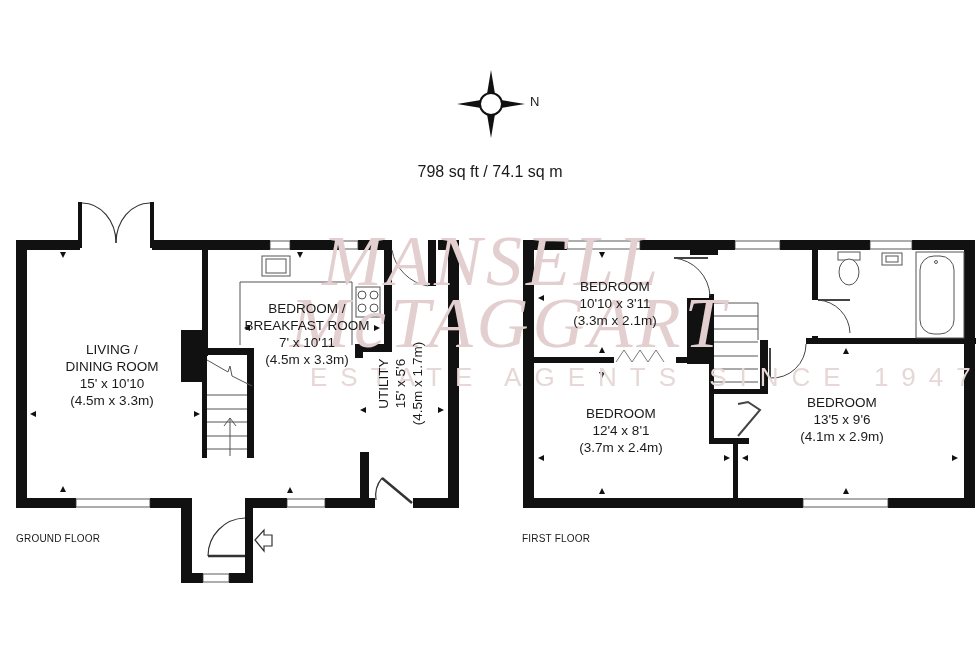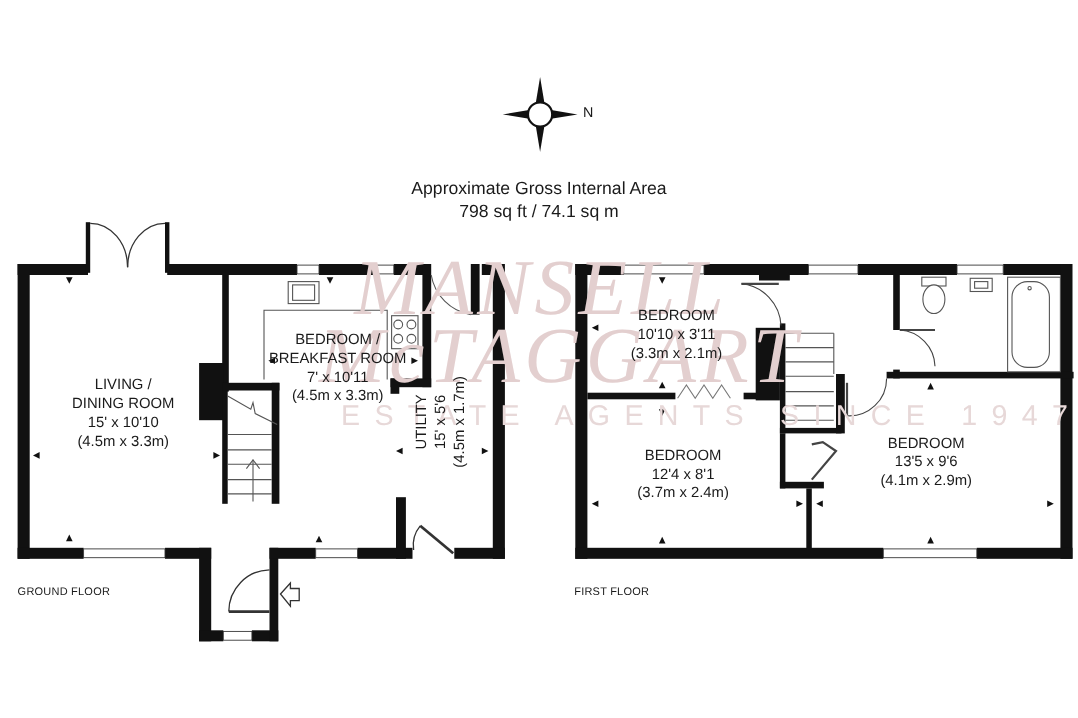--- a/index.html
+++ b/index.html
@@ -209,21 +209,20 @@
     <polygon points="846,494 843,488 849,488" transform="rotate(180 846 491)"></polygon>
     <polygon points="846,348 843,354 849,354"></polygon>
   </g>
 </svg>
 
 <div class="wm1" style="left:322px; top:220px;text-align:right;">MANSELL</div>
 <div class="wm1" style="left:290px; top:282px;">McTAGGART</div>
 <div class="wm2" style="left:310px; top:362px;">ESTATE AGENTS SINCE 1947</div>
 
 <div class="area-title">
-  <div>Approximate Gross Internal Area</div>
   <div>798 sq ft / 74.1 sq m</div>
 </div>
 <div class="compass-n">N</div>
 
 <div class="floor-label" style="left:16px; top:533px;">GROUND FLOOR</div>
 <div class="floor-label" style="left:522px; top:533px;">FIRST FLOOR</div>
 
 <div class="room-label" style="left:52px; top:341px; width:120px;">
   <div>LIVING /</div>
   <div>DINING ROOM</div>

